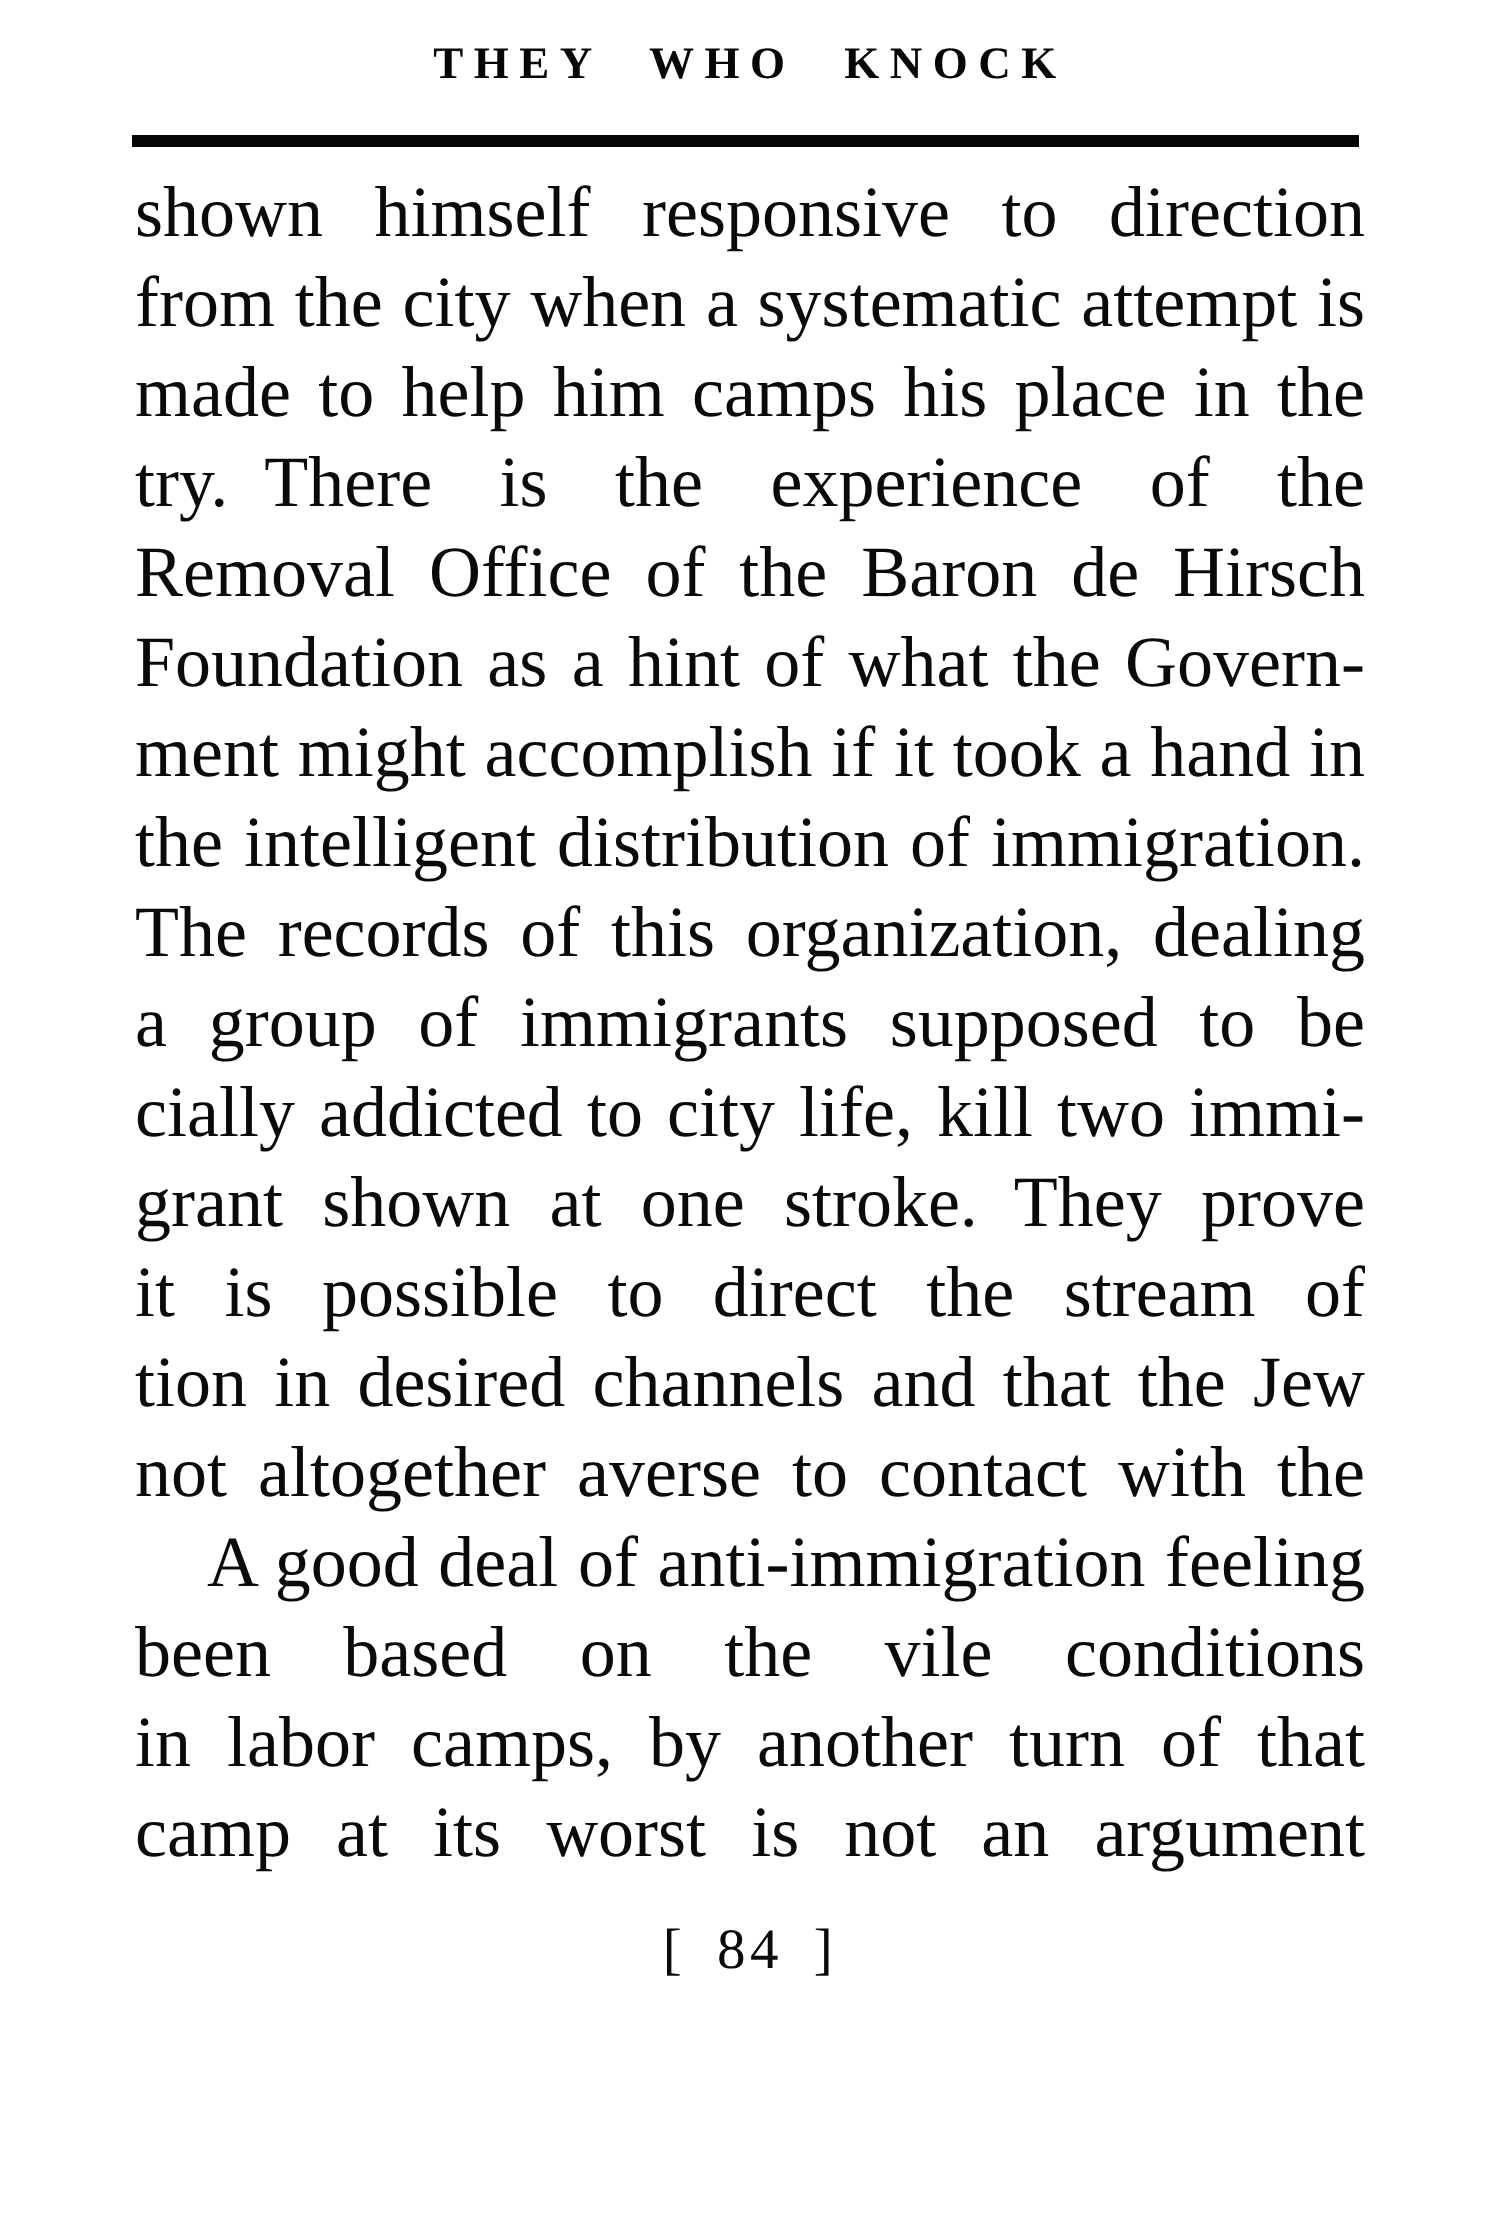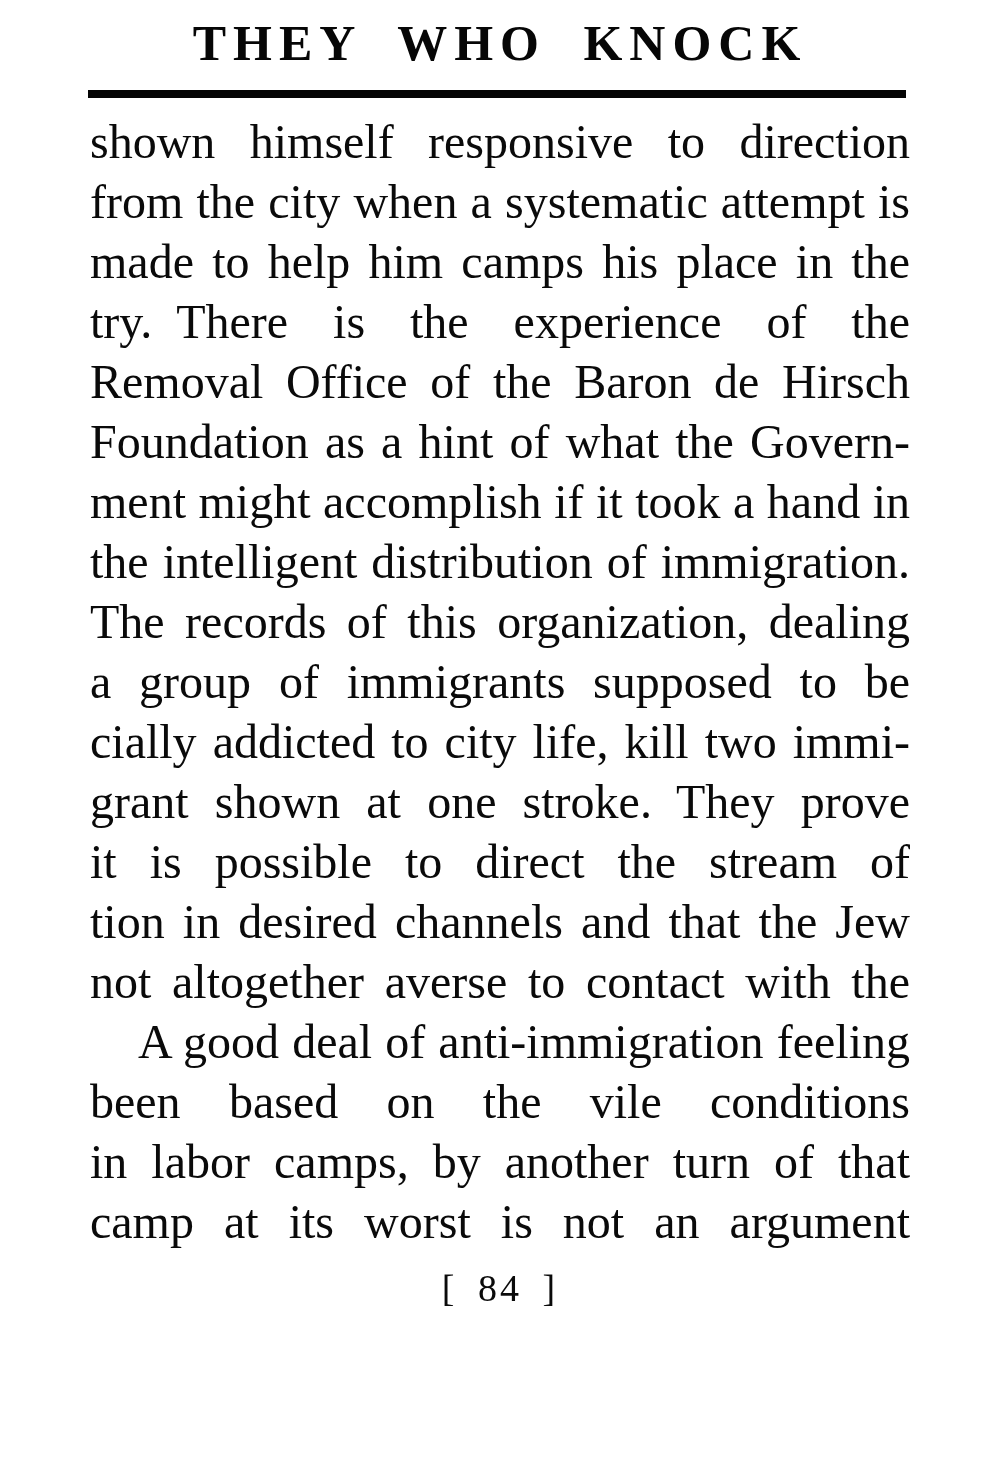--- a/index.html
+++ b/index.html
@@ -12,21 +12,21 @@
     width: 1000px;
     height: 1484px;
     background: #ffffff;
     overflow: hidden;
     font-family: "Liberation Serif", "DejaVu Serif", serif;
     color: #0a0a0a;
   }
   .running-head {
     margin-top: 16px;
     text-align: center;
-    font-size: 50px;
+    font-size: 30px;
     line-height: 54px;
     font-weight: bold;
     letter-spacing: 7px;
     word-spacing: 18px;
     color: #060606;
   }
   .head-rule {
     width: 818px;
     height: 8px;
     margin: 20px 0 0 88px;
@@ -42,21 +42,21 @@
     text-align: justify;
     text-align-last: justify;
     height: 60px;
     overflow: hidden;
     white-space: normal;
   }
   .ln.indent {
     text-indent: 48px;
   }
   .page-number {
-    margin-top: 12px;
+    margin-top: 24px;
     text-align: center;
     font-size: 38px;
     line-height: 48px;
     letter-spacing: 3px;
     word-spacing: 8px;
   }
 </style>
 </head>
 <body>
 

